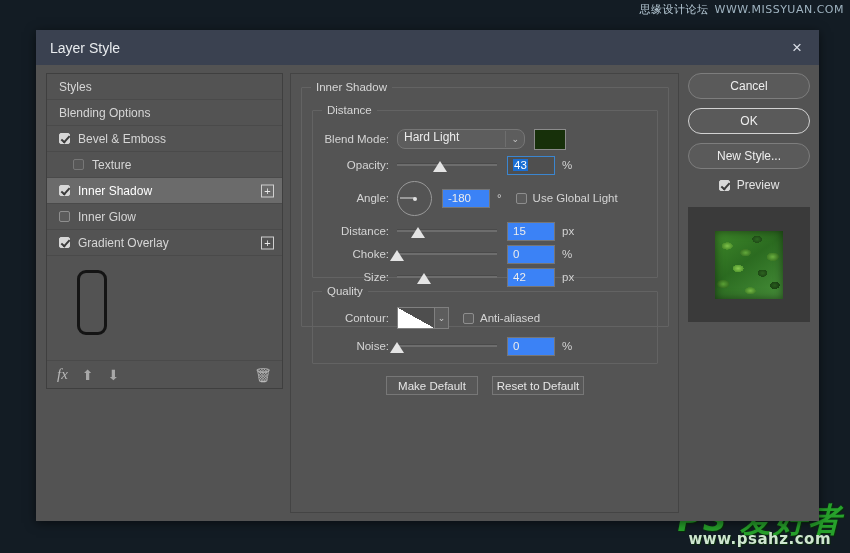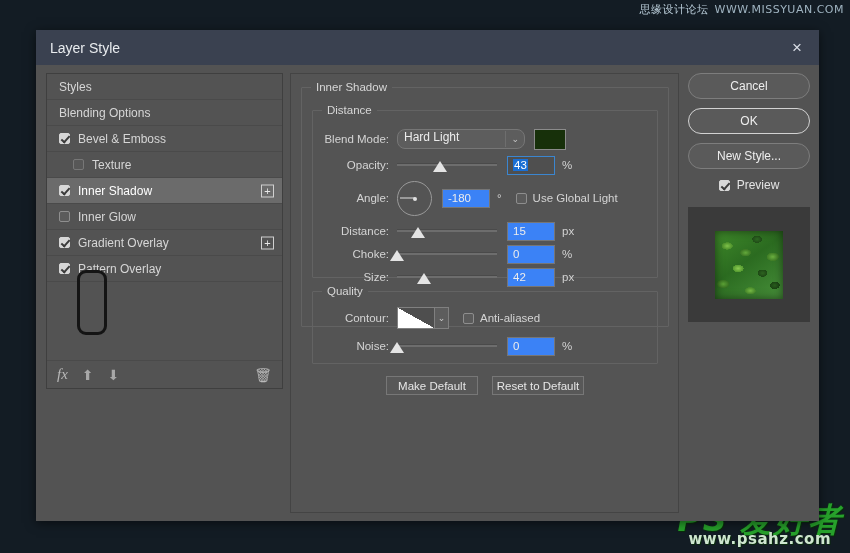--- a/index.html
+++ b/index.html
@@ -352,24 +352,20 @@
             <span class="cbox"></span>
             <span class="lbl">Inner Glow</span>
           </div>
 
           <div class="sb-item">
             <span class="cbox checked"></span>
             <span class="lbl">Gradient Overlay</span>
             <span class="plus-btn">+</span>
           </div>
 
-          <div class="sb-item">
-            <span class="cbox checked"></span>
-            <span class="lbl">Pattern Overlay</span>
-          </div>
 
         </div>
 
         <div class="sb-footer">
           <span class="fx">fx</span>
           <span class="arw">⬆</span>
           <span class="arw">⬇</span>
           <span class="trash">🗑</span>
         </div>
       </div>

